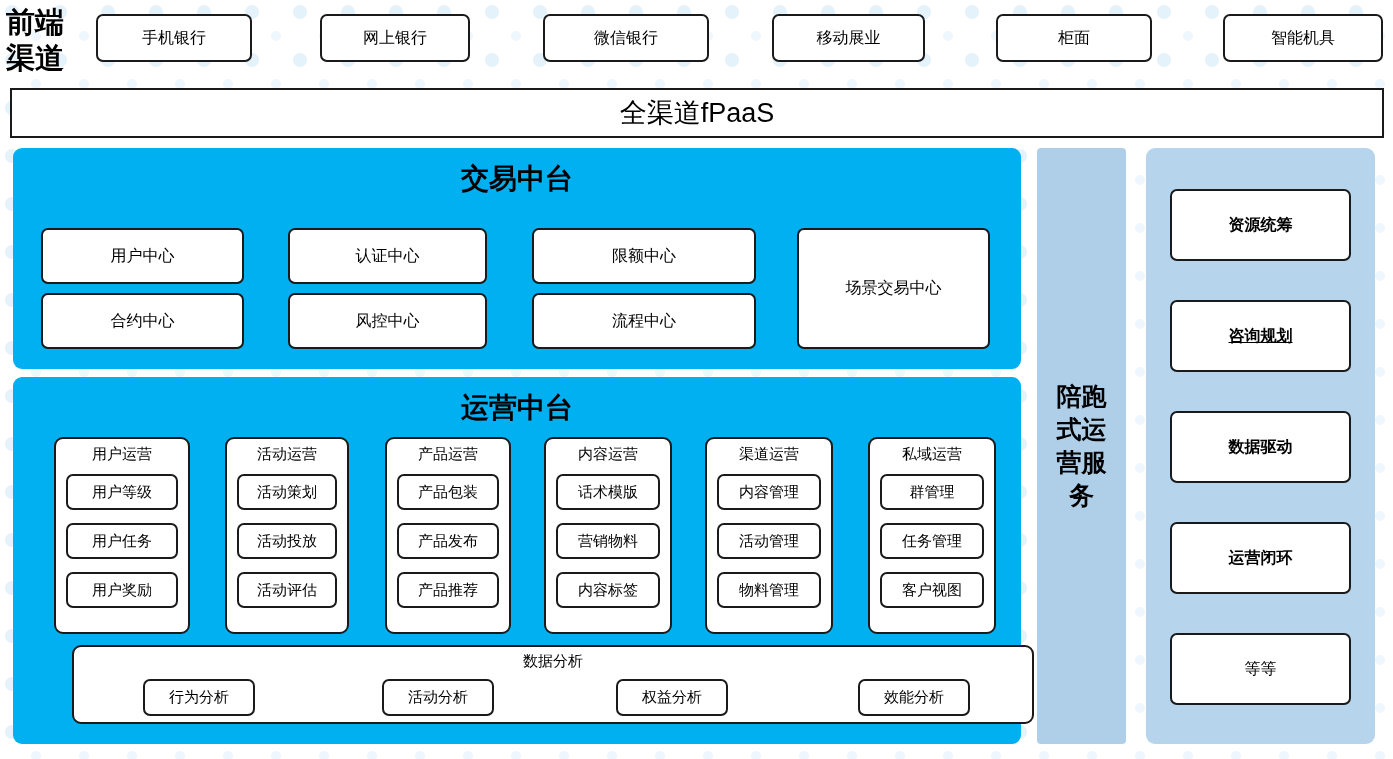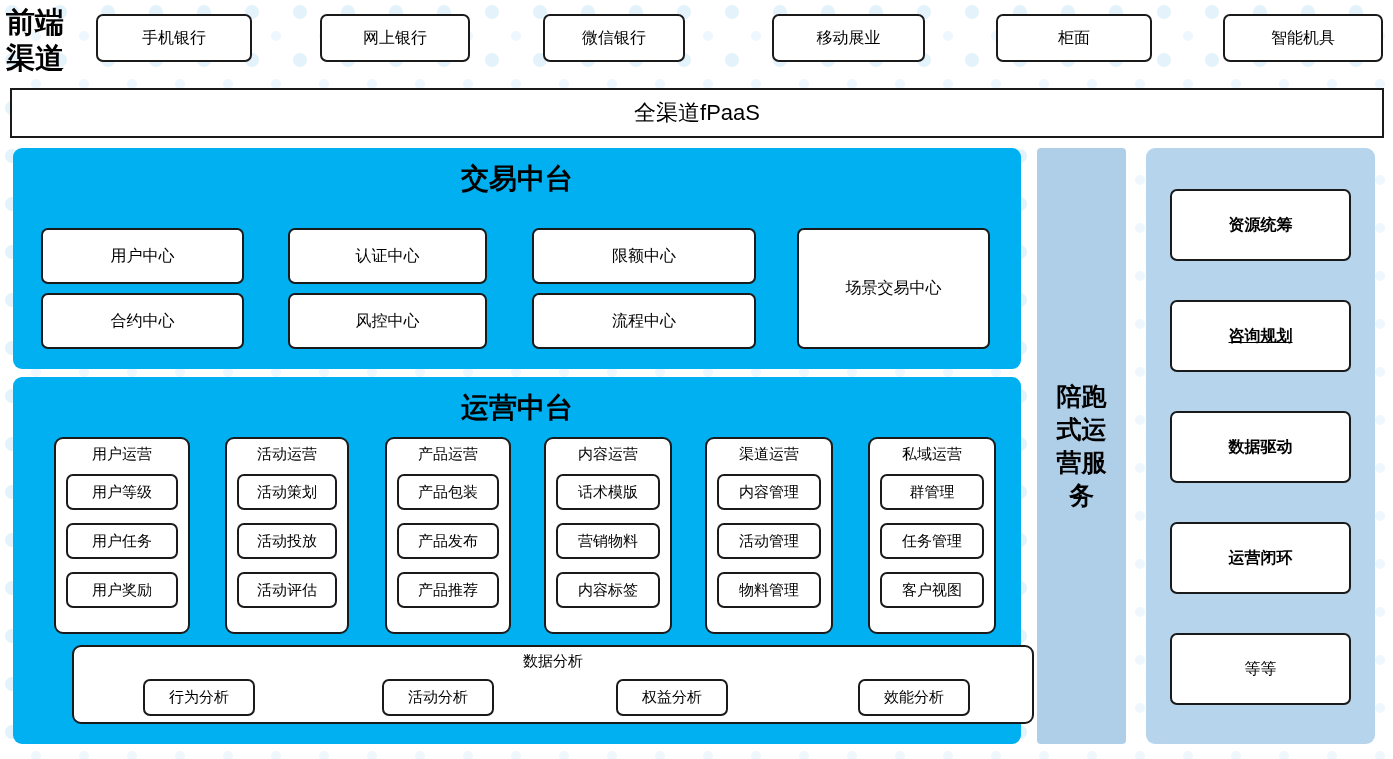--- a/index.html
+++ b/index.html
@@ -76,21 +76,21 @@
     top: 14px;
     height: 48px;
     font-size: 16px;
   }
 
   
   #fpaas-bar {
     left: 10px; top: 88px;
     width: 1374px; height: 50px;
     border-radius: 0;
-    font-size: 22px;
+    font-size: 27px;
     font-weight: normal;
   }
 
   
   .cyan-panel {
     background: #00B0F0;
     border-radius: 9px;
     left: 13px;
     width: 1008px;
   }
@@ -204,21 +204,21 @@
 </svg>
 
 <div id="stage">
 
   <div class="abs" id="channel-label">前端
 渠道</div>
 
   <div id="channel-chips">
       <div class="abs wbox chan-chip" style="left: 96px; width: 156px;">手机银行</div>
       <div class="abs wbox chan-chip" style="left: 320px; width: 150px;">网上银行</div>
-      <div class="abs wbox chan-chip" style="left: 543px; width: 142px;">微信银行</div>
+      <div class="abs wbox chan-chip" style="left: 543px; width: 166px;">微信银行</div>
       <div class="abs wbox chan-chip" style="left: 772px; width: 153px;">移动展业</div>
       <div class="abs wbox chan-chip" style="left: 996px; width: 156px;">柜面</div>
       <div class="abs wbox chan-chip" style="left: 1223px; width: 160px;">智能机具</div>
     </div>
 
   <div class="abs sq" id="fpaas-bar">全渠道fPaaS</div>
 
   <div class="abs cyan-panel" id="panel-trade">
     <div class="panel-title" style="top:12px;">交易中台</div>
     <div id="trade-tiles">

